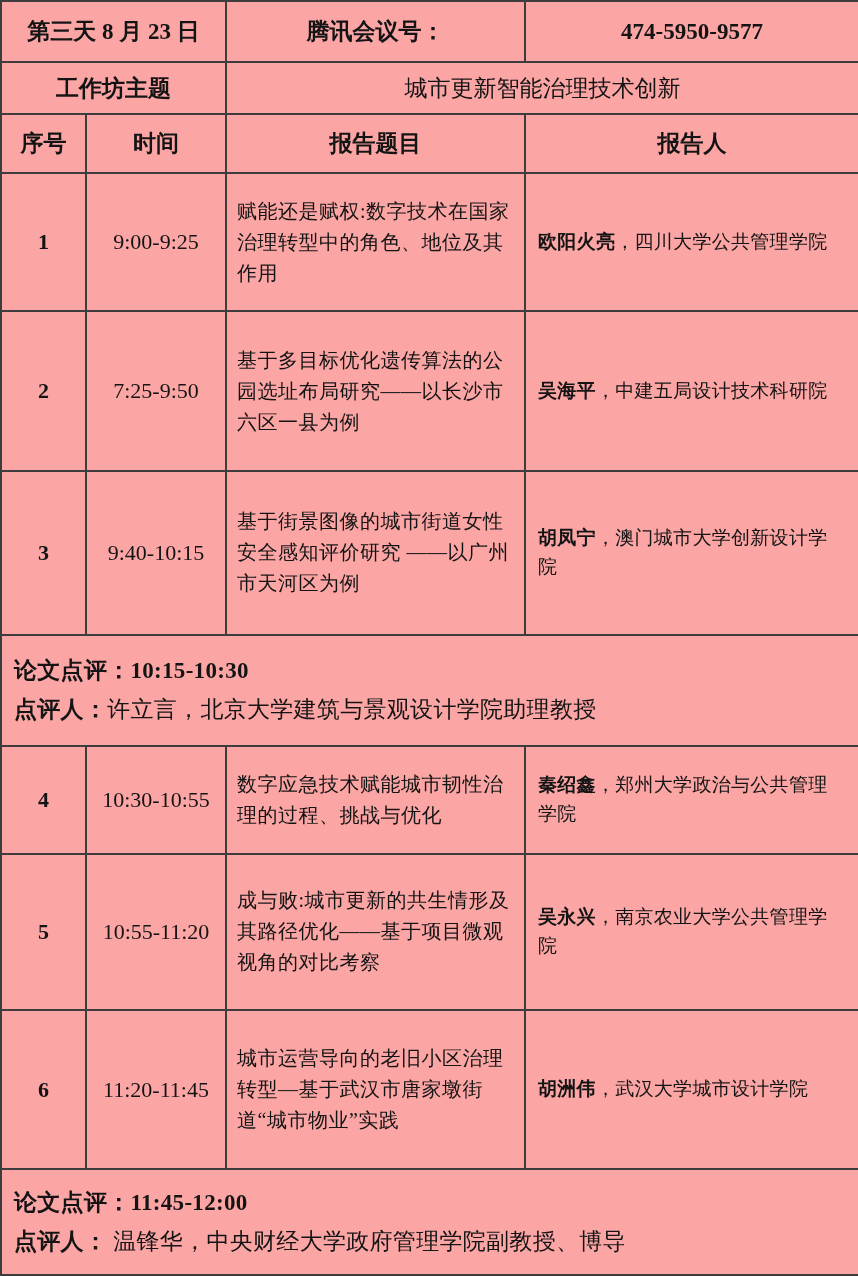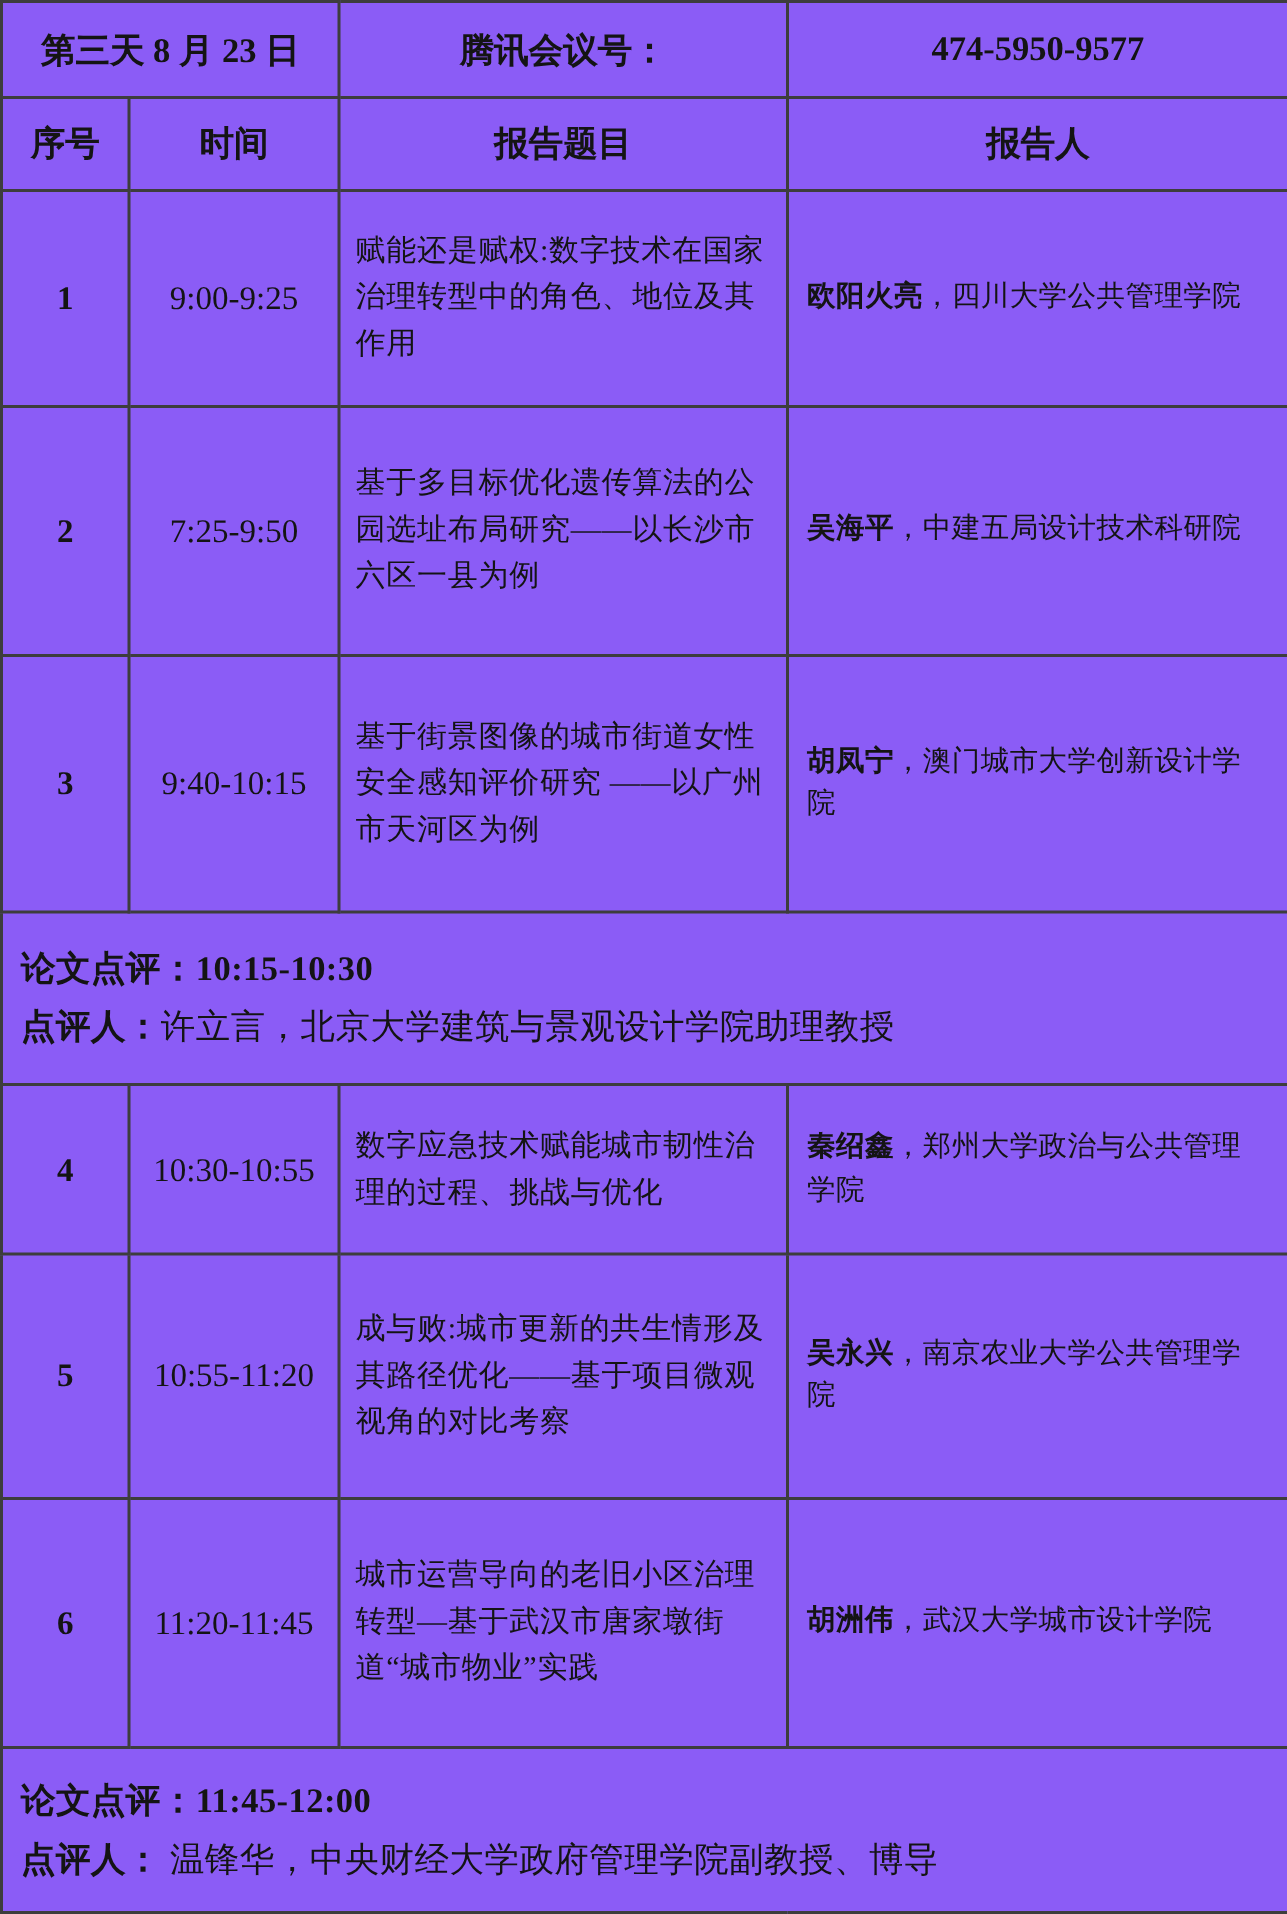--- a/index.html
+++ b/index.html
@@ -1,18 +1,18 @@
 <!DOCTYPE html>
 <html><head>
 <meta charset="utf-8">
 <style>
   * { box-sizing: border-box; }
   html, body { margin: 0; padding: 0; background: #ffffff; }
   .sheet {
-    width: 858px; height: 1276px; background: #8b5cf6;
+    width: 858px; height: 1276px; background: #fca5a5;
     font-family: "Liberation Serif", "DejaVu Serif", serif;
     color: #141414;
   }
   table.agenda {
     width: 858px; height: 1276px;
     border-collapse: collapse; table-layout: fixed;
   }
   table.agenda td {
     border: 2px solid #3d3d3d;
     overflow: hidden;
@@ -55,20 +55,24 @@
         <col style="width:334px">
     </colgroup>
 
     <tbody>
         <tr style="height:57px">
       <td colspan="2" class="c b fs23">第三天 8 月 23 日</td>
       <td class="c b fs23">腾讯会议号：</td>
       <td class="c b fs23">474-5950-9577</td>
     </tr>
 
+    <tr style="height:48px">
+      <td colspan="2" class="c b fs23">工作坊主题</td>
+      <td colspan="2" class="c fs23">城市更新智能治理技术创新</td>
+    </tr>
 
 
     <tr style="height:55px">
       <td class="c b fs23">序号</td>
       <td class="c b fs23">时间</td>
       <td class="c b fs23">报告题目</td>
       <td class="c b fs23">报告人</td>
     </tr>
 
     <tr style="height:128px">

